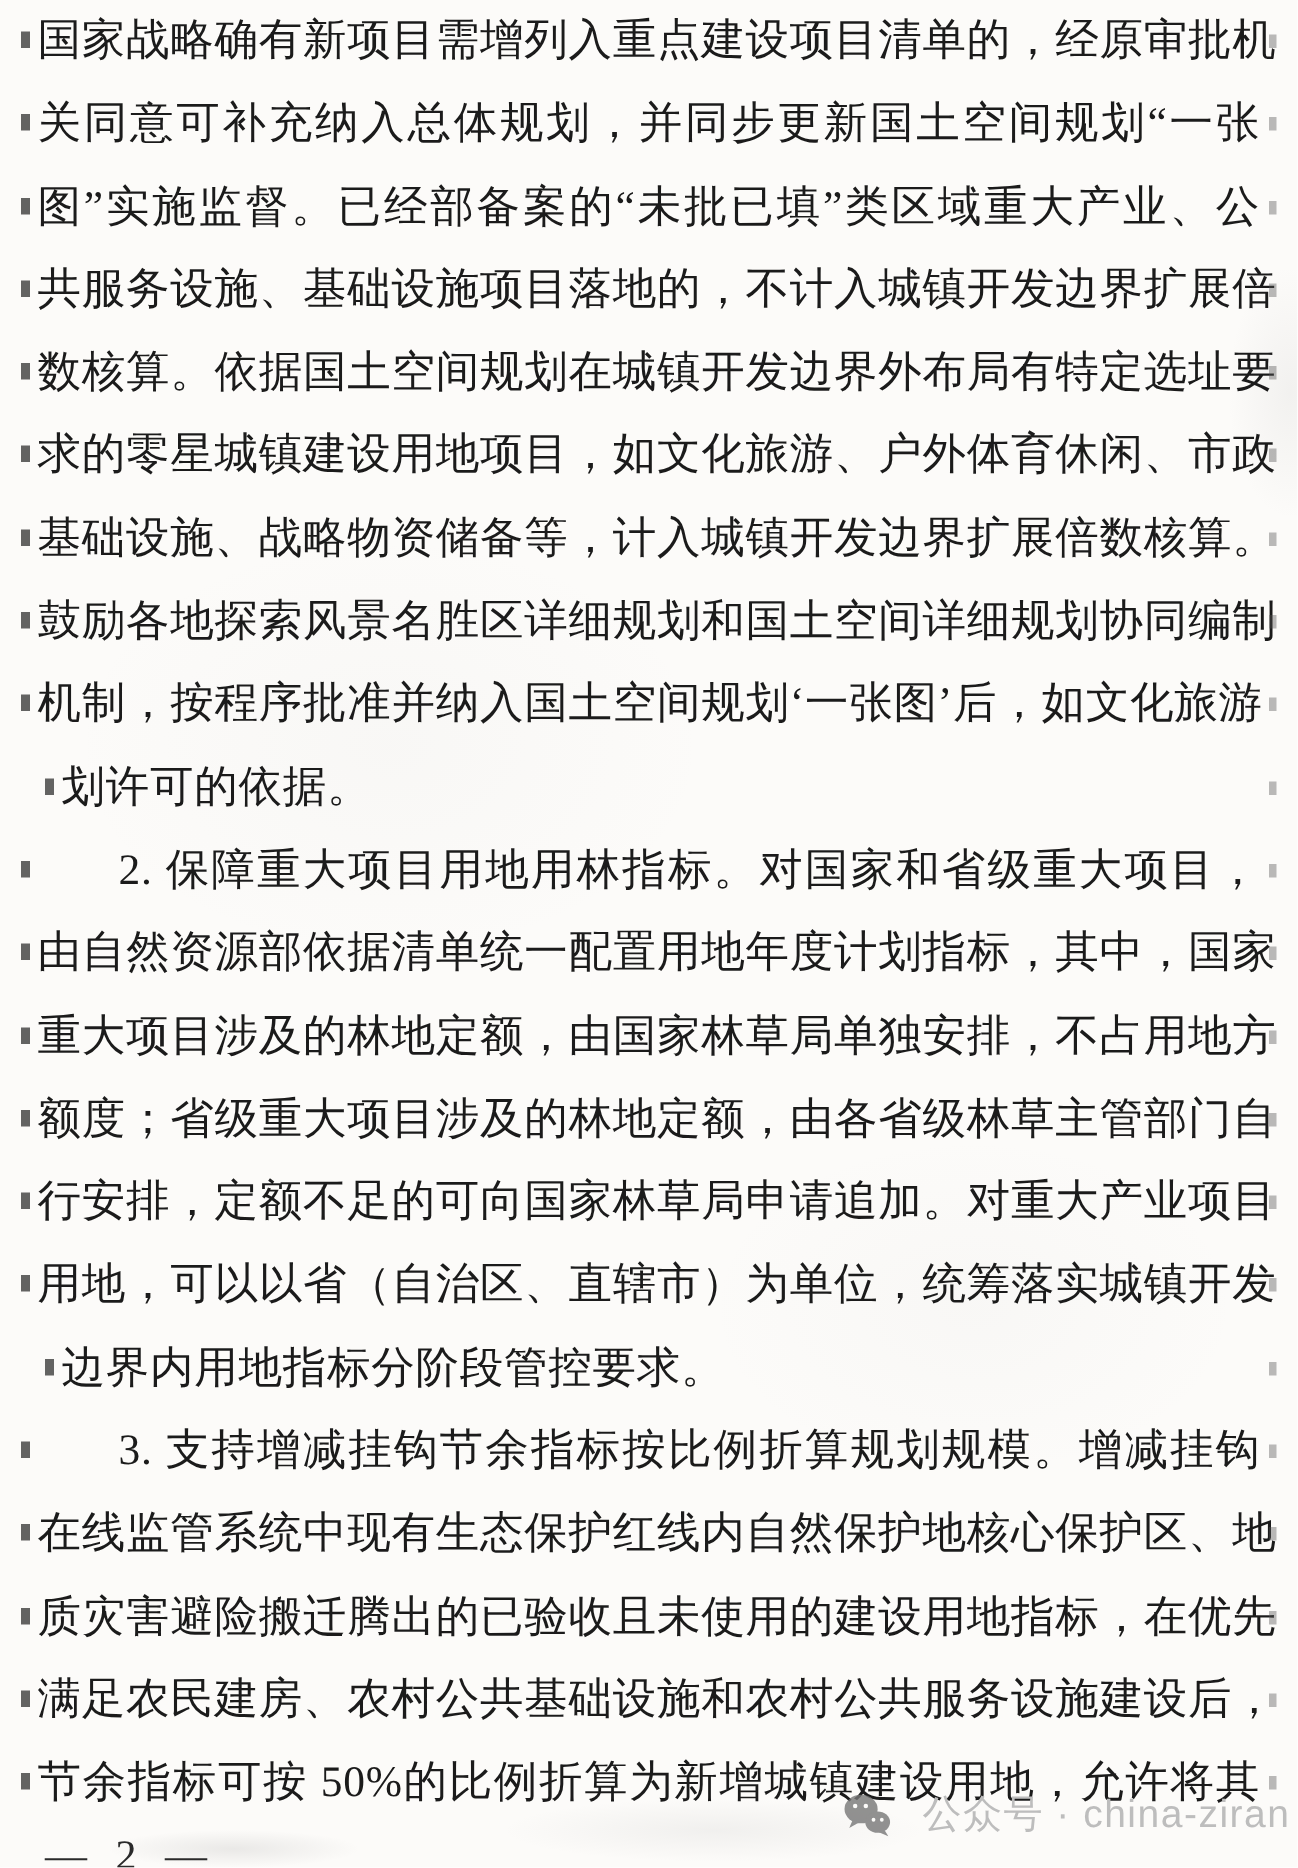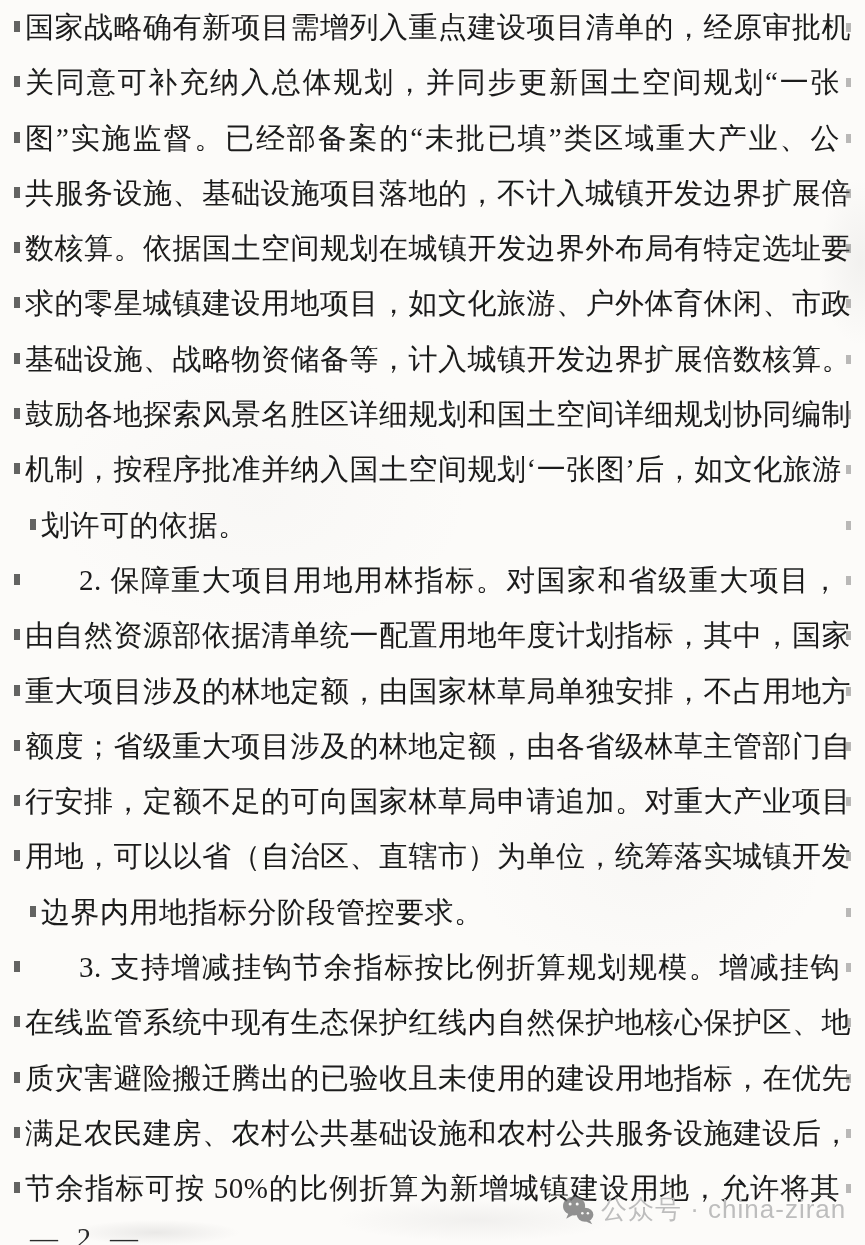--- a/index.html
+++ b/index.html
@@ -79,21 +79,21 @@
     font-size: 28px;
     letter-spacing: 6px;
     color: #2a2a2a;
   }
   .watermark {
     position: absolute;
     left: 562px;
     top: 1192px;
     display: flex;
     align-items: center;
-    gap: 7px;
+    gap: 21px;
     pointer-events: none;
   }
   .wicon {
     display: inline-block;
     width: 32px;
     height: 30px;
     opacity: .8;
   }
   .wicon svg { display: block; width: 100%; height: 100%; }
   .wtext {

